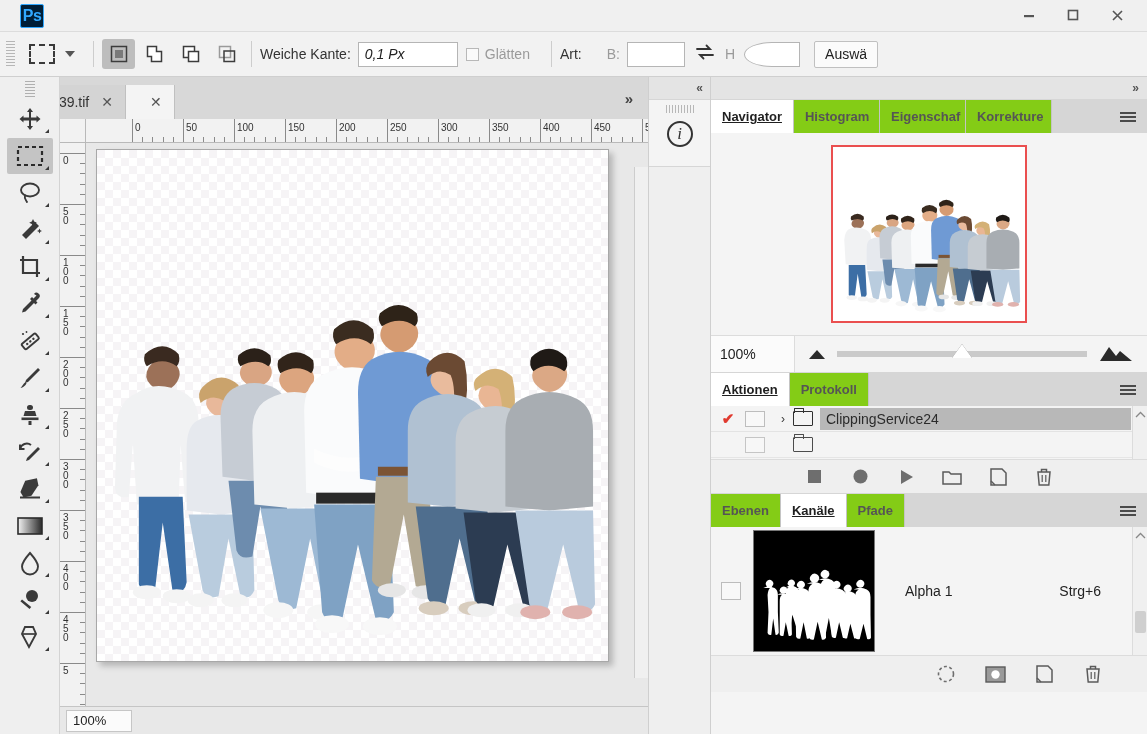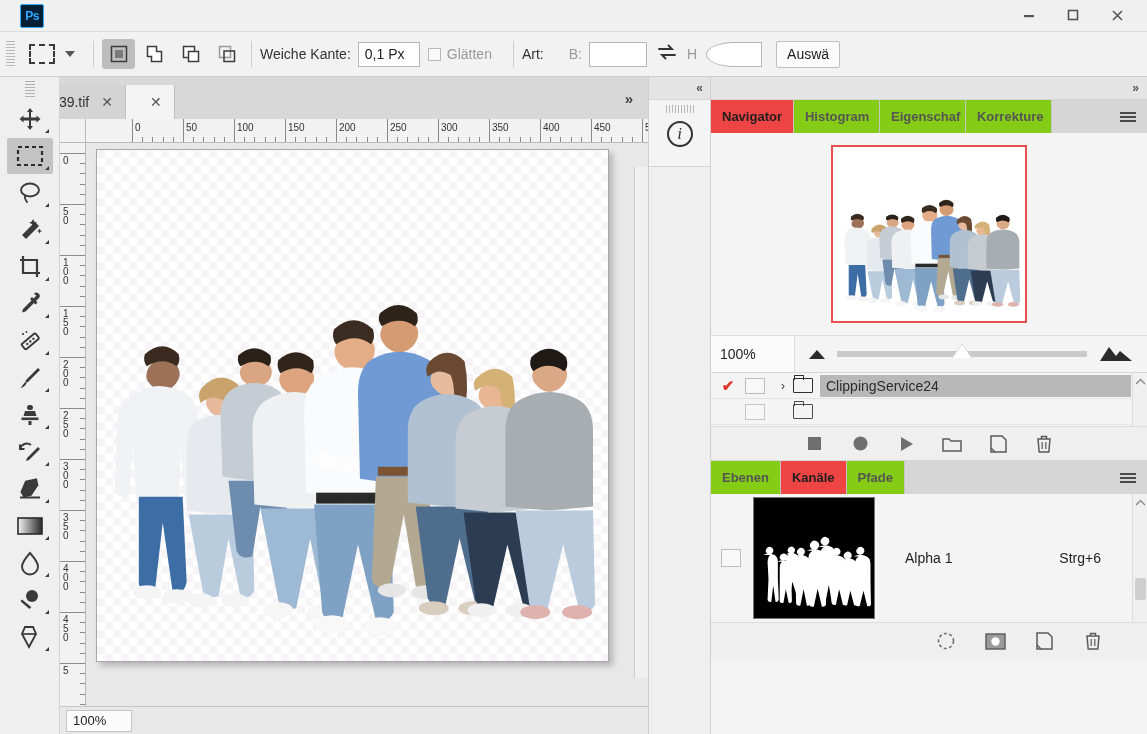--- a/index.html
+++ b/index.html
@@ -14,21 +14,21 @@
   .app { width: 1147px; height: 734px; position: relative; background: #efefef; display: flex; flex-direction: column; }
 
   
   .menubar {
     height: 31px; background: #f0f0f0; display: flex; align-items: center;
     flex: 0 0 31px; position: relative;
   }
   .ps-logo {
     width: 24px; height: 24px; margin-left: 20px; margin-right: 12px;
     background: #001e36; border: 1px solid #31a8ff; border-radius: 2px;
-    color: #31a8ff; font-size: 12px; font-weight: bold;
+    color: #31a8ff; font-size: 16px; font-weight: bold;
     display: flex; align-items: center; justify-content: center;
     letter-spacing: -0.5px;
   }
   .menu-items { display: flex; align-items: center; }
   .menu-item {
     padding: 5px 13px; font-size: 15px; color: #333; white-space: nowrap;
     cursor: default;
   }
   .winbtns { position: absolute; right: 8px; top: 2px; display: flex; }
   .winbtn {
@@ -185,21 +185,21 @@
   
   .rightdock { width: 437px; background: #efefef; flex: 0 0 437px; display: flex; flex-direction: column; border-left: 1px solid #cfcfcf; }
   .dock-head { height: 22px; display: flex; align-items: center; justify-content: flex-end; padding-right: 8px; background: #e4e4e4; font-size: 12px; color: #555; font-weight: bold; }
   .panel { background: #f4f4f4; border-top: 1px solid #d6d6d6; display: flex; flex-direction: column; }
   .paneltabs { height: 33px; background: #d6d6d6; display: flex; align-items: stretch; position: relative; }
   .ptab {
     display: flex; align-items: center; padding: 0 11px; font-size: 13px; font-weight: bold;
     color: #555; background: #84cc16; border-right: 1px solid #c4c4c4;
     max-width: 86px; overflow: hidden; white-space: nowrap;
   }
-  .ptab.active { background: #ef4444; color: #1f1f1f; }
+  .ptab.active { background: #ffffff; color: #1f1f1f; text-decoration: underline; }
   .pmenu {
     position: absolute; right: 8px; top: 0; height: 33px; width: 22px;
     display: flex; flex-direction: column; align-items: center; justify-content: center; gap: 2px;
   }
   .pmenu i { display: block; width: 16px; height: 2px; background: #4a4a4a; }
 
   
   .nav-body { height: 202px; background: #f4f4f4; display: flex; align-items: center; justify-content: center; }
   .nav-thumb {
     width: 196px; height: 178px; border: 2px solid #ea4f4f; background: #fff;
@@ -294,21 +294,21 @@
       </div>
       <div class="boolbtn">
         <svg width="20" height="20" viewBox="0 0 20 20">
             <rect x="2.5" y="2.5" width="11" height="11" fill="none" stroke="#9a9a9a" stroke-width="1.5"></rect>
             <rect x="7" y="7" width="10.5" height="10.5" fill="none" stroke="#3c3c3c" stroke-width="1.5"></rect>
           </svg>
       </div>
     </div>
     <div class="divider-v"></div>
     <div class="opt-label">Weiche Kante:</div>
-    <div class="opt-input" style="width:62px;">0,1 Px</div>
+    <div class="opt-input" style="width:100px;font-style:italic;">0,1 Px</div>
     <div style="display:flex;align-items:center;margin-left:8px;">
       <div class="chk"></div>
       <div class="opt-label dim">Glätten</div>
     </div>
     <div class="divider-v" style="margin-left:14px;"></div>
     <div class="opt-label">Art:</div>
     <div class="opt-label dim" style="margin-left:18px;">B:</div>
     <div class="opt-input" style="width:58px;"></div>
     <div class="swap-icon">
       <svg width="20" height="18" viewBox="0 0 20 18">
@@ -858,20 +858,29 @@
               <div class="thumbtri"></div>
             </div>
             <svg width="34" height="16" viewBox="0 0 34 16">
               <path d="M1 15 L10 1 L17 10 L21 5 L33 15 Z" fill="#2b2b2b"></path>
             </svg>
           </div>
         </div>
       </div>
 
       <div class="panel">
+        <div class="paneltabs">
+          <div class="ptab active">Aktionen</div>
+          <div class="ptab">Protokoll</div>
+          <div class="pmenu">
+              <i></i>
+              <i></i>
+              <i></i>
+            </div>
+        </div>
         <div class="act-list">
           <div class="act-row">
             <div class="act-check">✔</div>
             <div class="act-box"></div>
             <div class="act-arrow">›</div>
             <div class="folder-ico"></div>
             <div class="act-name">ClippingService24</div>
             <div style="width:16px;"></div>
           </div>
           <div class="act-row" style="opacity:0.85;">

